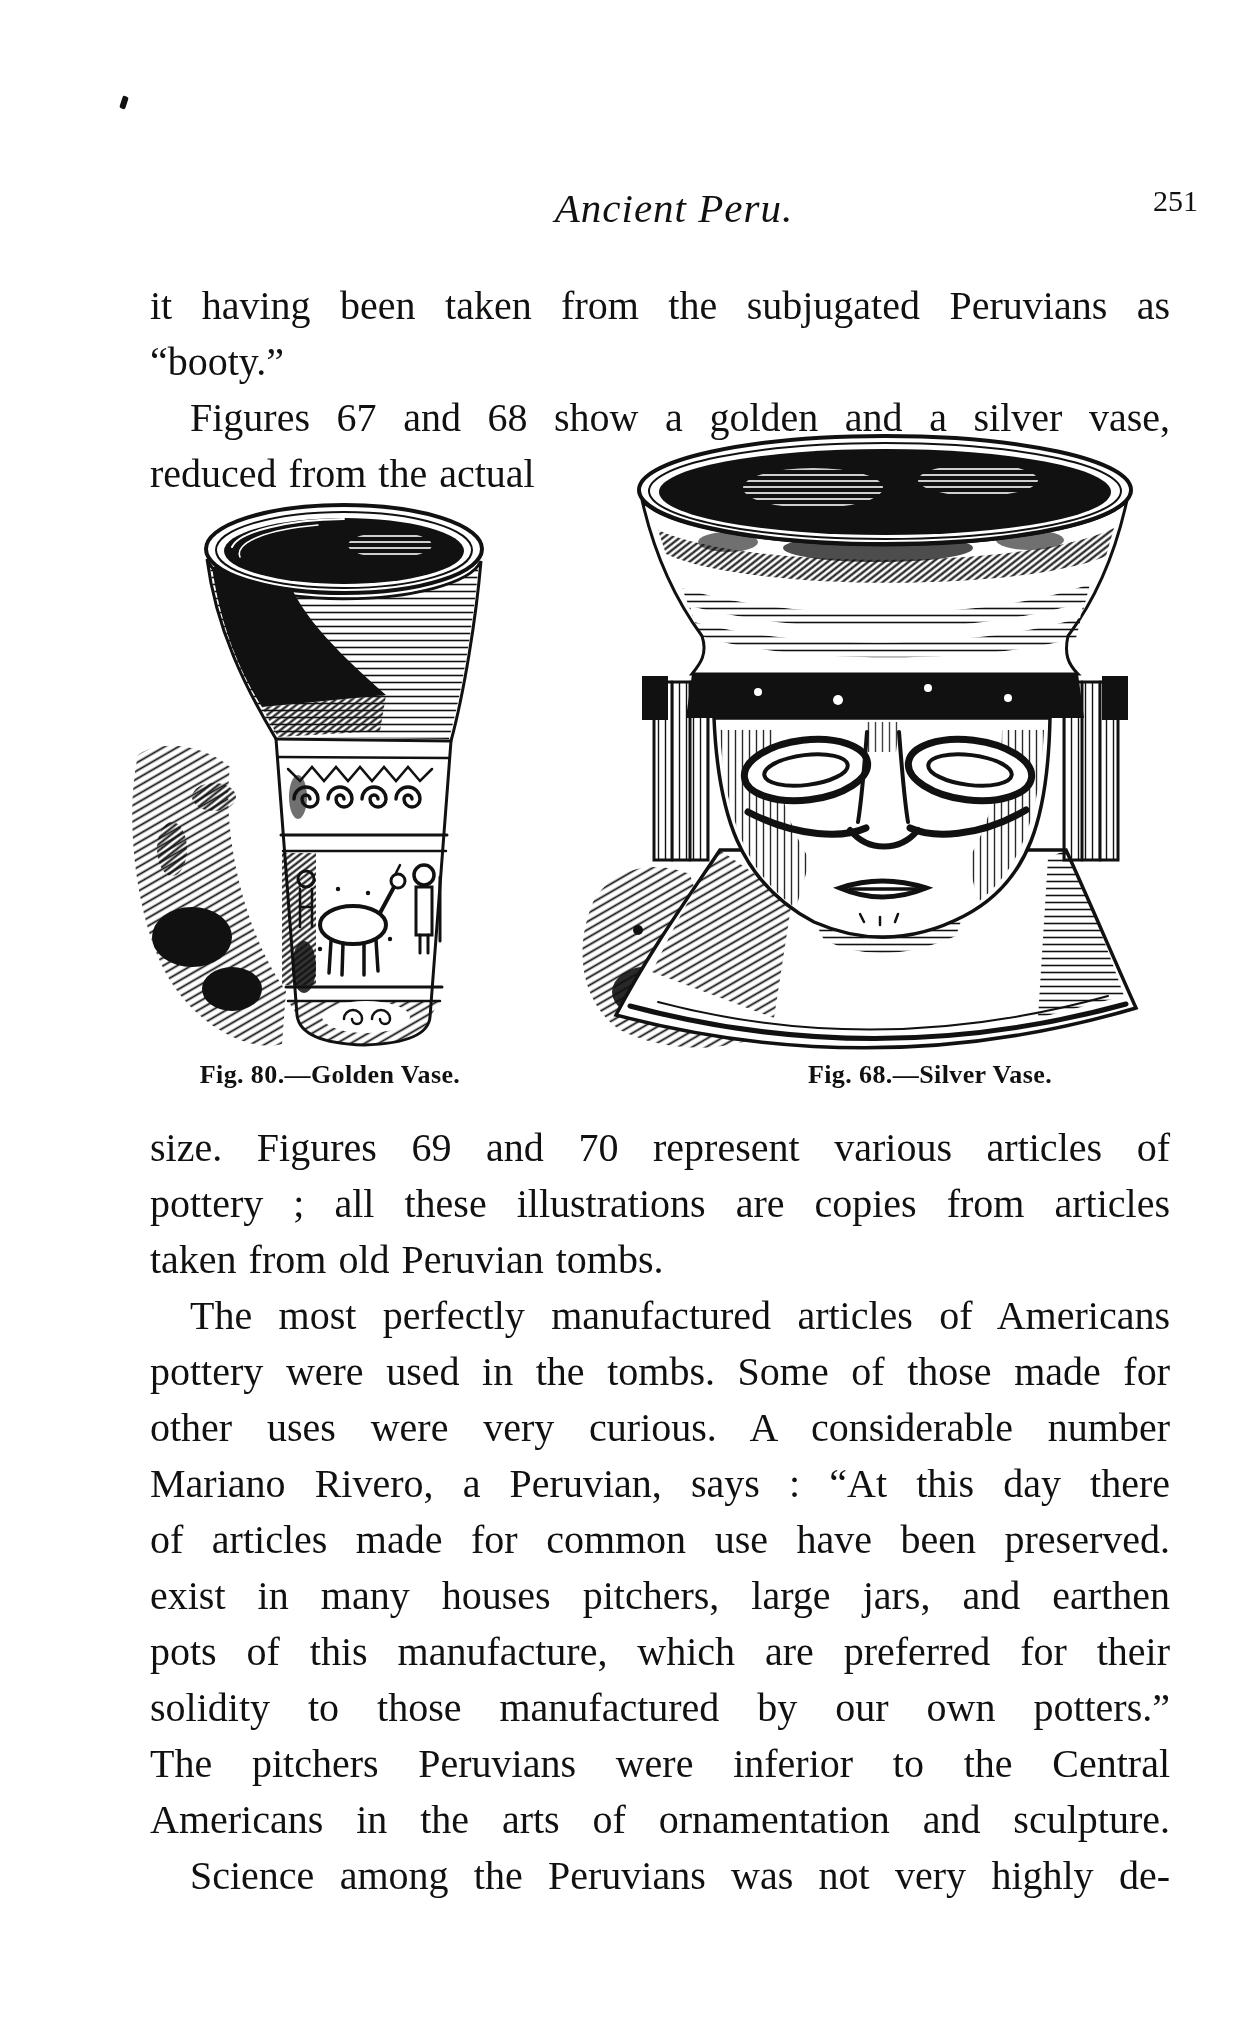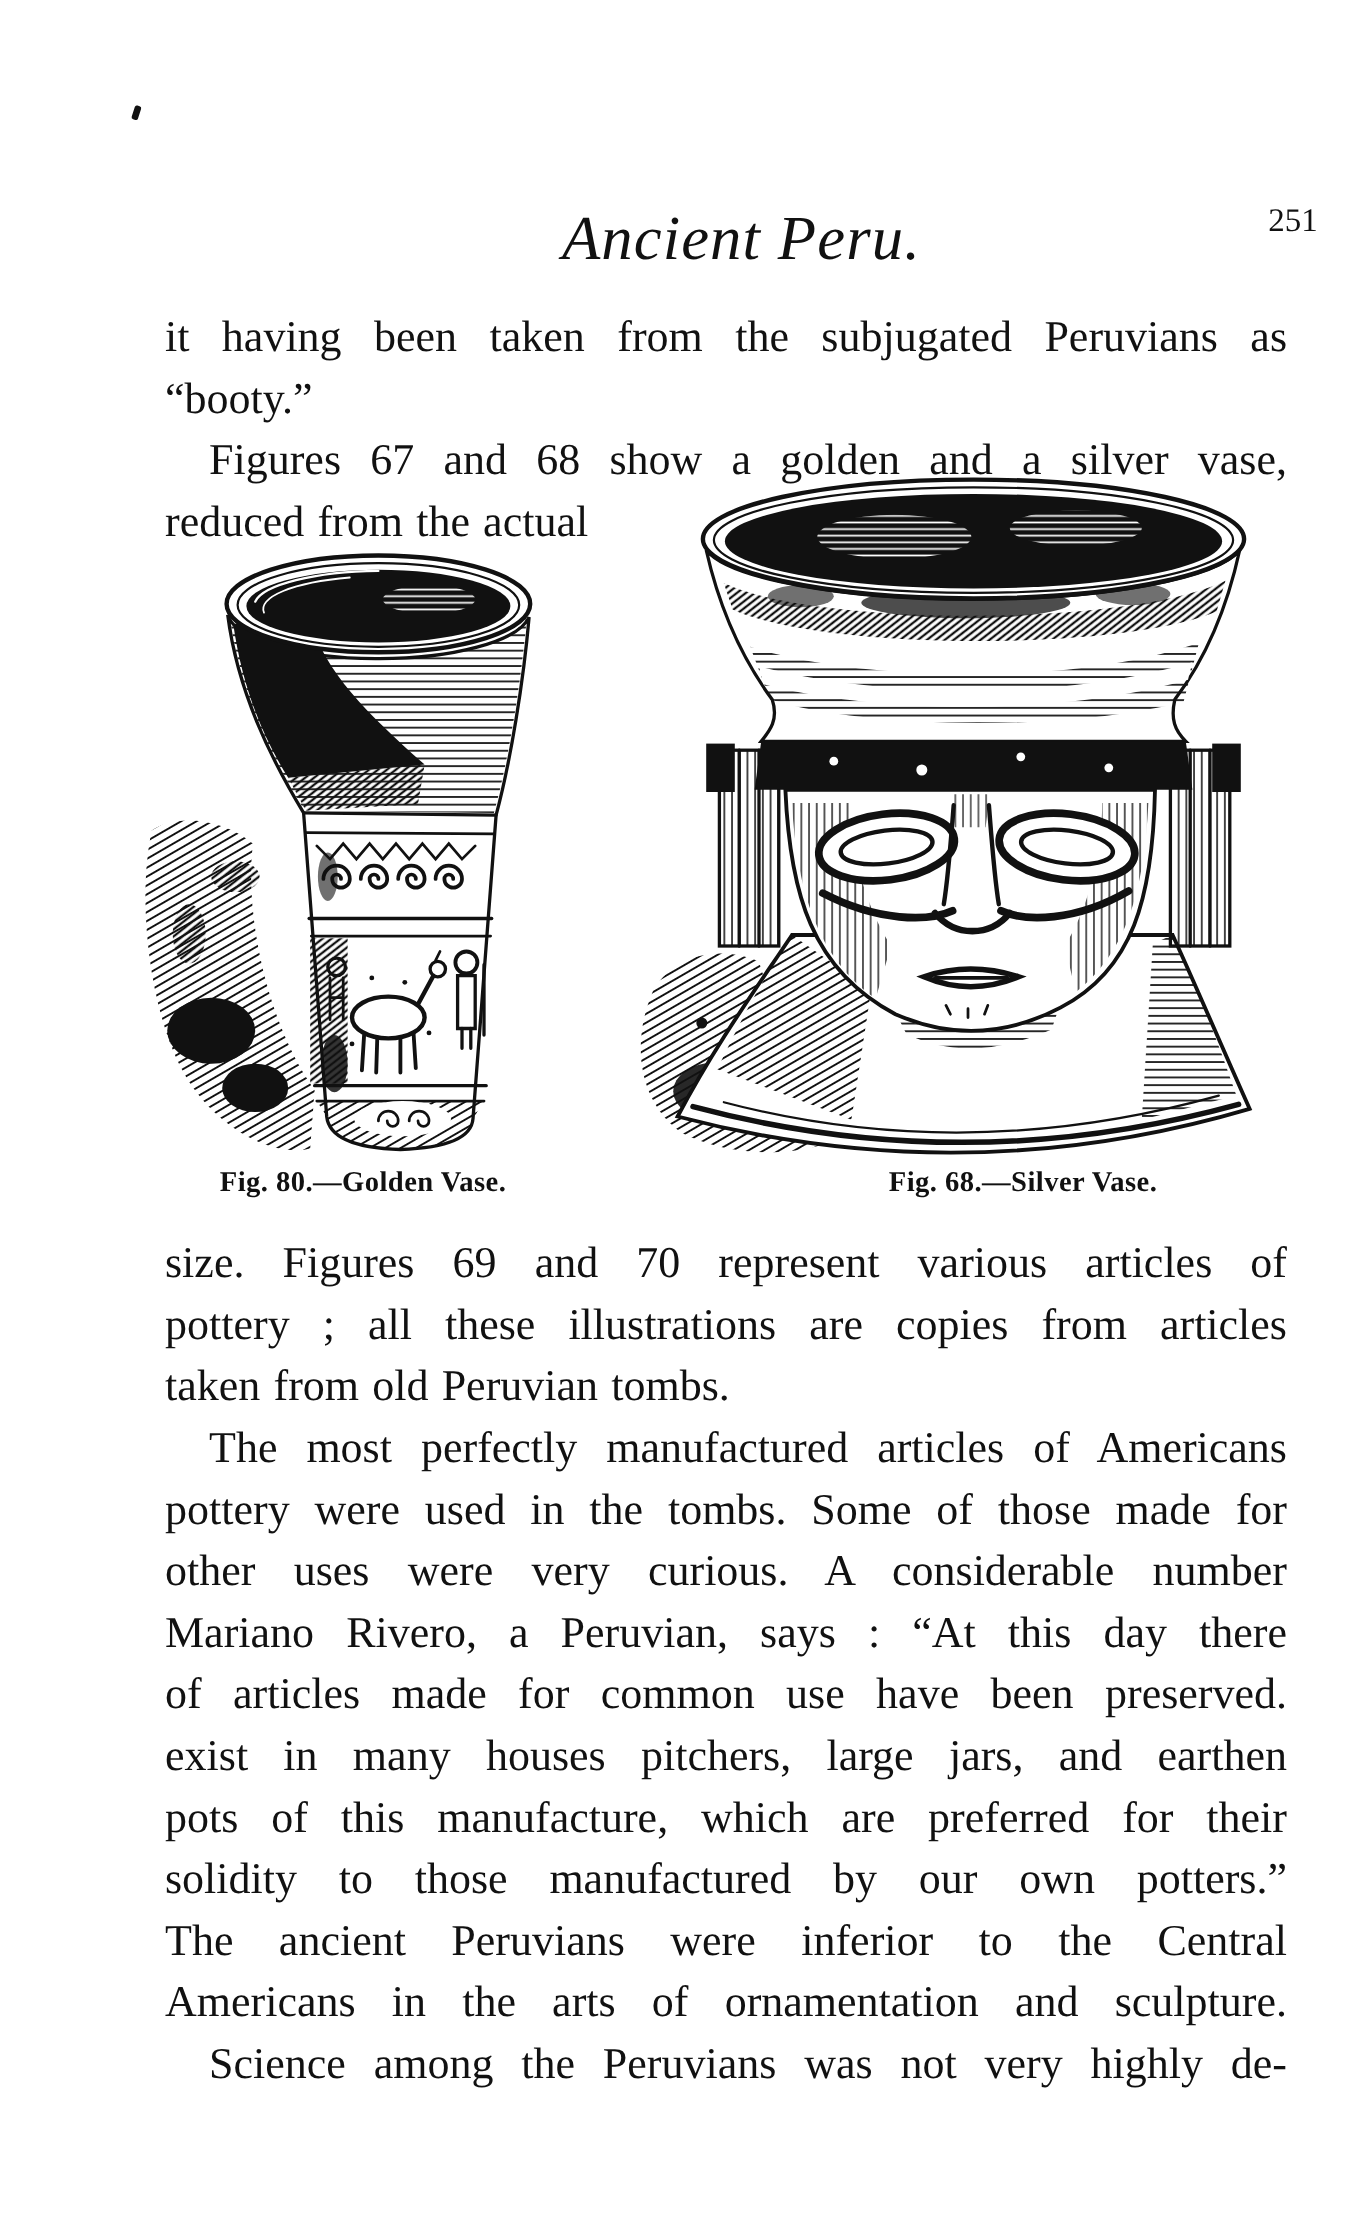--- a/index.html
+++ b/index.html
@@ -5,21 +5,21 @@
   html,body{margin:0;padding:0;}
   body{
     width:1242px;height:2033px;position:relative;background:#ffffff;
     font-family:"Liberation Serif", serif;color:#111;overflow:hidden;
   }
   .page{position:absolute;inset:0;}
   .speck{position:absolute;left:121px;top:96px;width:6px;height:13px;background:#111;
          transform:rotate(18deg);border-radius:2px;}
   
   .running-head{position:absolute;left:150px;top:184px;width:1020px;height:56px;}
-  .running-title{display:block;text-align:center;font-style:italic;font-size:57px;
+  .running-title{display:block;text-align:center;font-style:italic;font-size:41px;
                  letter-spacing:1px;transform:translateX(14px);}
   .page-number{position:absolute;right:-28px;top:0;font-size:30px;}
   
   .textcol{position:absolute;left:150px;width:1020px;font-size:40px;line-height:56px;
            word-spacing:2px;}
   .textcol.intro{top:278px;}
   .textcol.main{top:1120px;}
   .line{text-align:justify;text-align-last:justify;white-space:normal;height:56px;}
   .line.short{text-align:center;text-align-last:left;}
   .line.indent{padding-left:40px;}
@@ -215,18 +215,18 @@
     <div class="line">pottery ; all these illustrations are copies from articles</div>
     <div class="line short">taken from old Peruvian tombs.</div>
     <div class="line indent">The most perfectly manufactured articles of Americans</div>
     <div class="line">pottery were used in the tombs.  Some of those made for</div>
     <div class="line">other uses were very curious.  A considerable number</div>
     <div class="line">Mariano Rivero, a Peruvian, says : “At this day there</div>
     <div class="line">of articles made for common use have been preserved.</div>
     <div class="line">exist in many houses pitchers, large jars, and earthen</div>
     <div class="line">pots of this manufacture, which are preferred for their</div>
     <div class="line">solidity to those manufactured by our own potters.”</div>
-    <div class="line">The ancient Peruvians were inferior to the Central</div>
+    <div class="line">The pitchers Peruvians were inferior to the Central</div>
     <div class="line">Americans in the arts of ornamentation and sculpture.</div>
     <div class="line indent">Science among the Peruvians was not very highly de-</div>
   </div>
 
 </div>
 
 </body></html>

